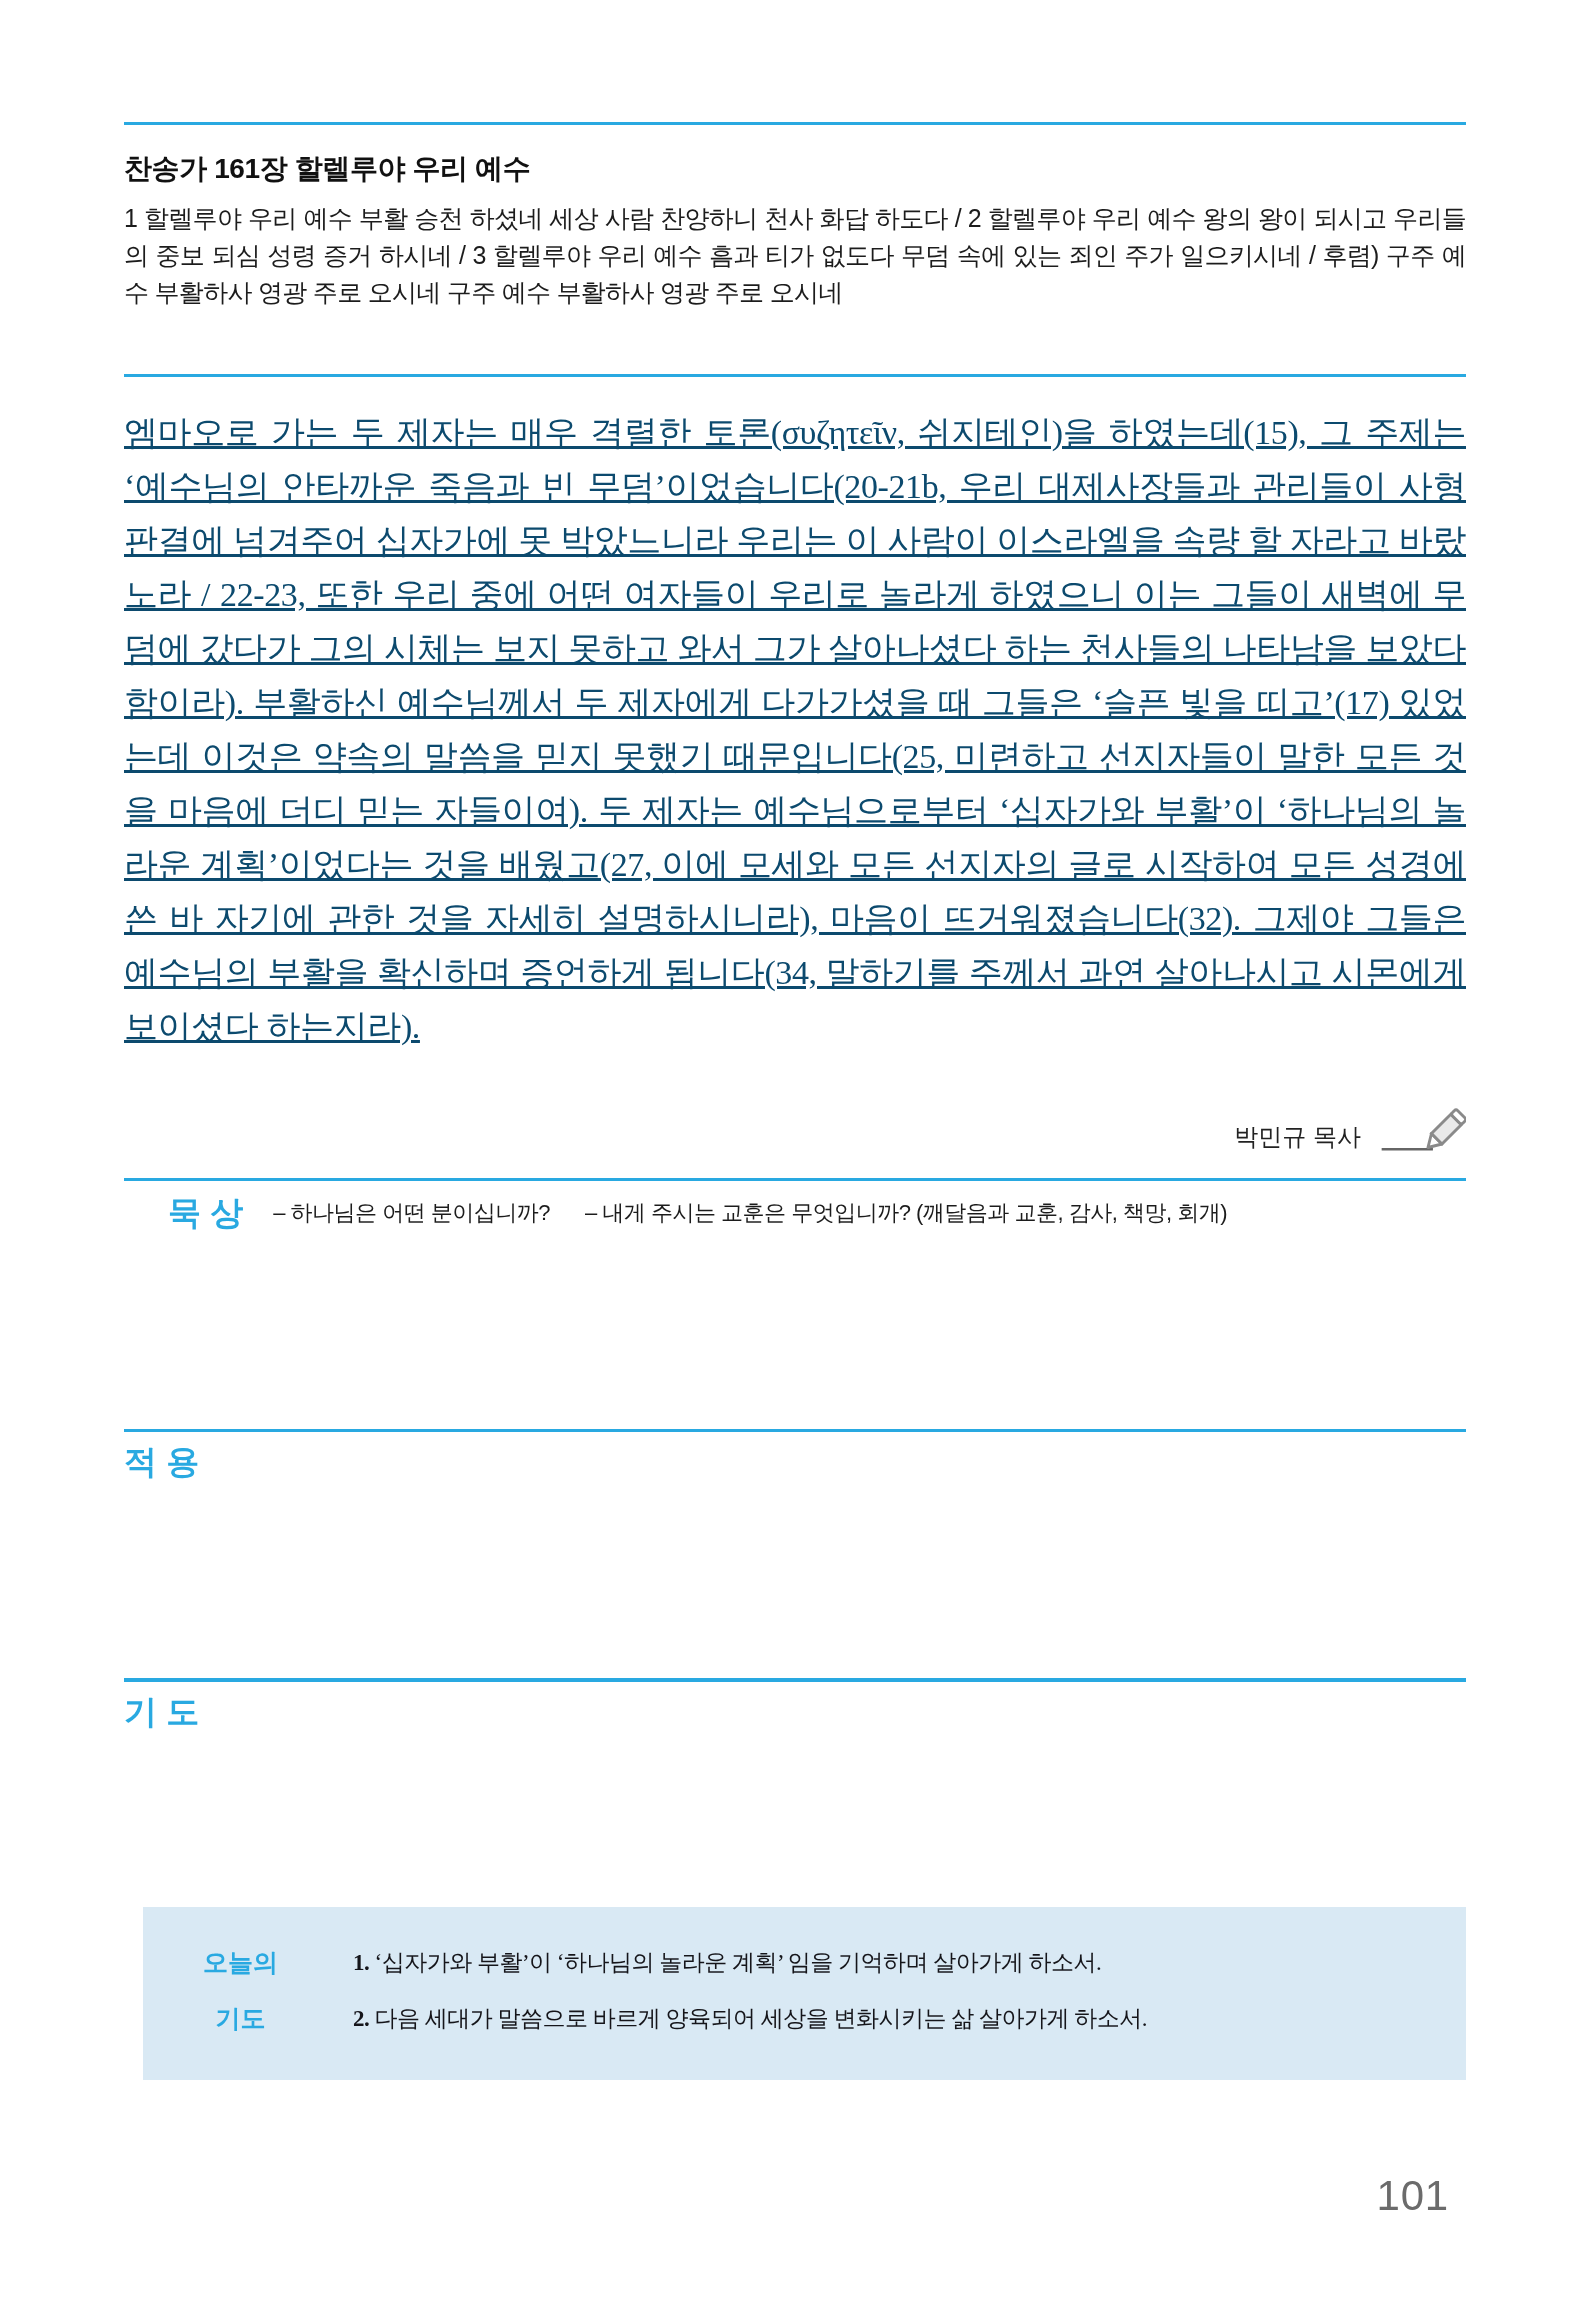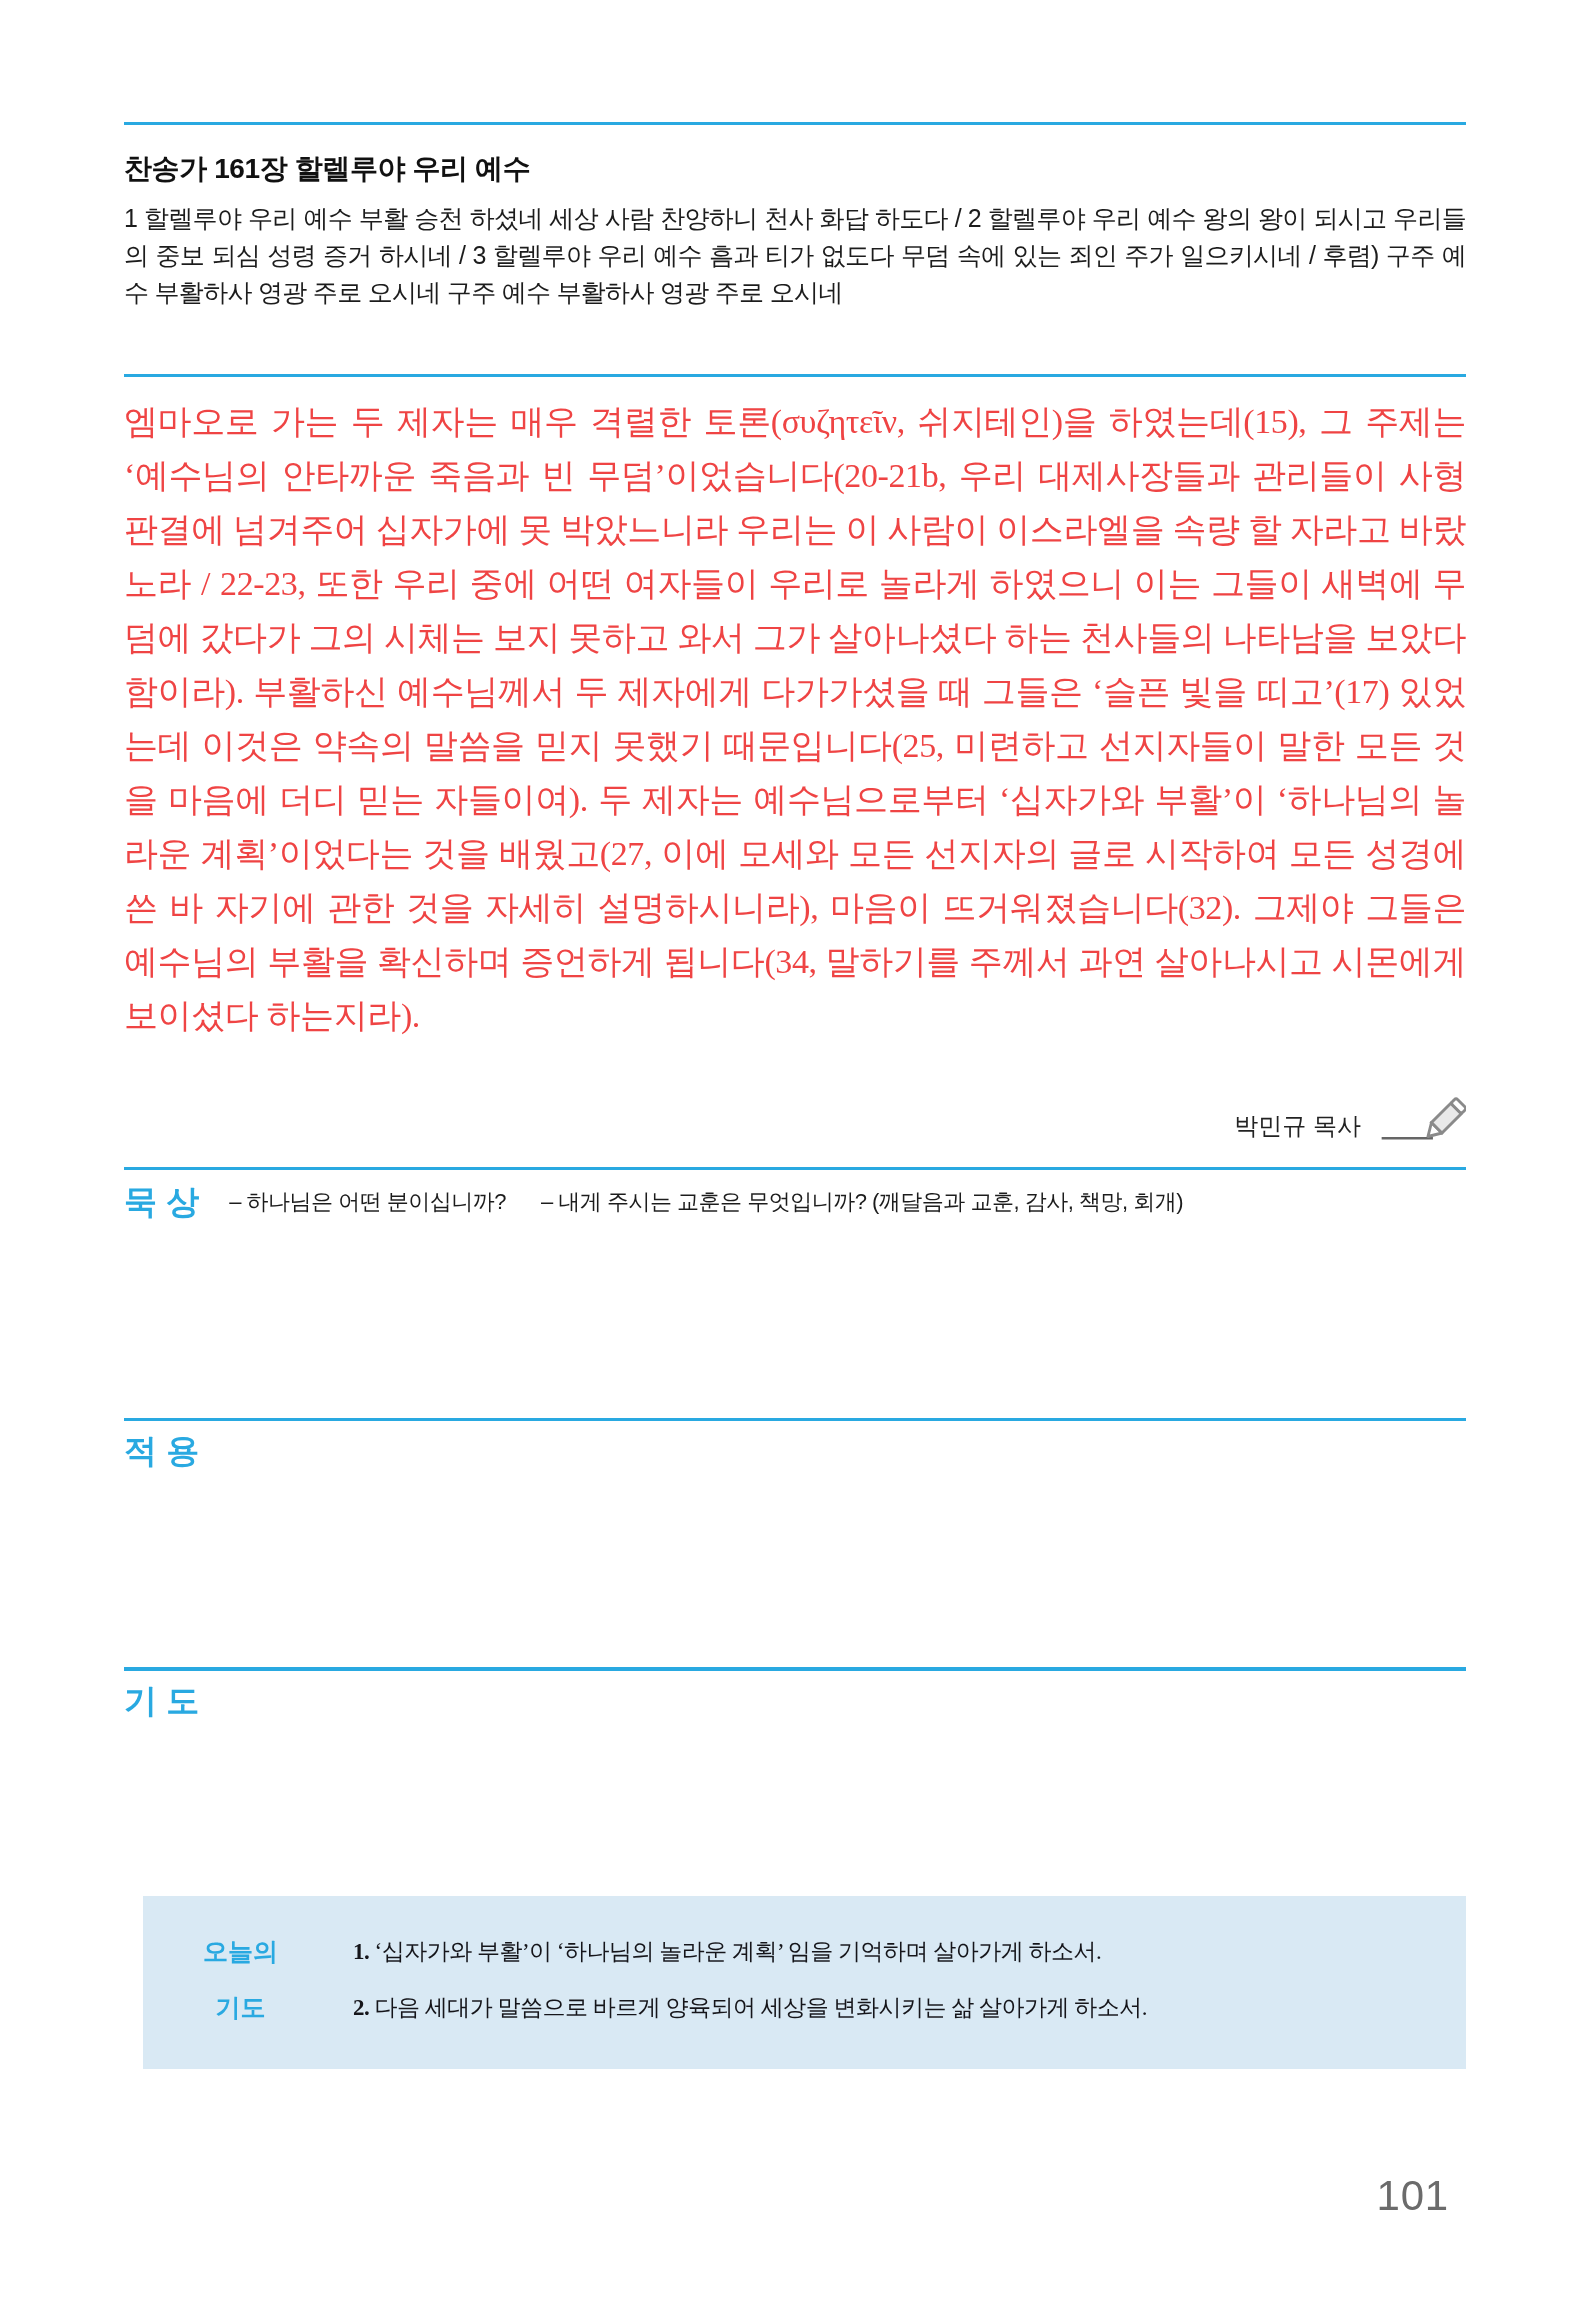--- a/index.html
+++ b/index.html
@@ -30,40 +30,40 @@
   }
 
   .help-head {
     margin-top:16.5px; display:flex; align-items:center; gap:11.5px;
     font-size:28px; font-weight:bold; color:#111;
   }
   .plus-icon { width:26px; height:26px; display:inline-block; }
   .plus-icon svg { display:block; }
 
   .body-text {
-    margin-top:18px;
+    margin-top:29px;
     font-family:"Liberation Serif","DejaVu Serif",serif;
-    font-size:34px; line-height:54px; color:#ef4444;
-    text-align:justify; letter-spacing:-0.4px;
+    font-size:34px; line-height:54px; color:#0c4a6e;
+    text-align:justify; letter-spacing:-0.4px;text-decoration:underline;
   }
 
   .author-row {
     margin-top:48px; display:flex; justify-content:flex-end;
     align-items:flex-end; gap:19px;
     font-size:24px; color:#222;
   }
   .author-row .name { line-height:49px; }
 
   .section-label {
     color:#29a9e1; font-weight:bold;
   }
   .meditation-row {
     margin-top:10px; display:flex; align-items:center; gap:30px;
   }
-  .meditation-row .section-label { font-size:33px; }
+  .meditation-row .section-label { font-size:33px;margin-left:44px; }
   .meditation-row .question { font-size:22px; color:#1c1c1c; letter-spacing:-0.5px; }
   .meditation-row .question + .question { margin-left:5px; }
 
   .big-label { margin-top:8.2px; font-size:33px; }
 
   .prayer-box {
     margin-top:172px; margin-left:19px;
     background:#d9e9f4;
     display:flex; gap:55px;
     padding:28px 33px 33px 40px;

